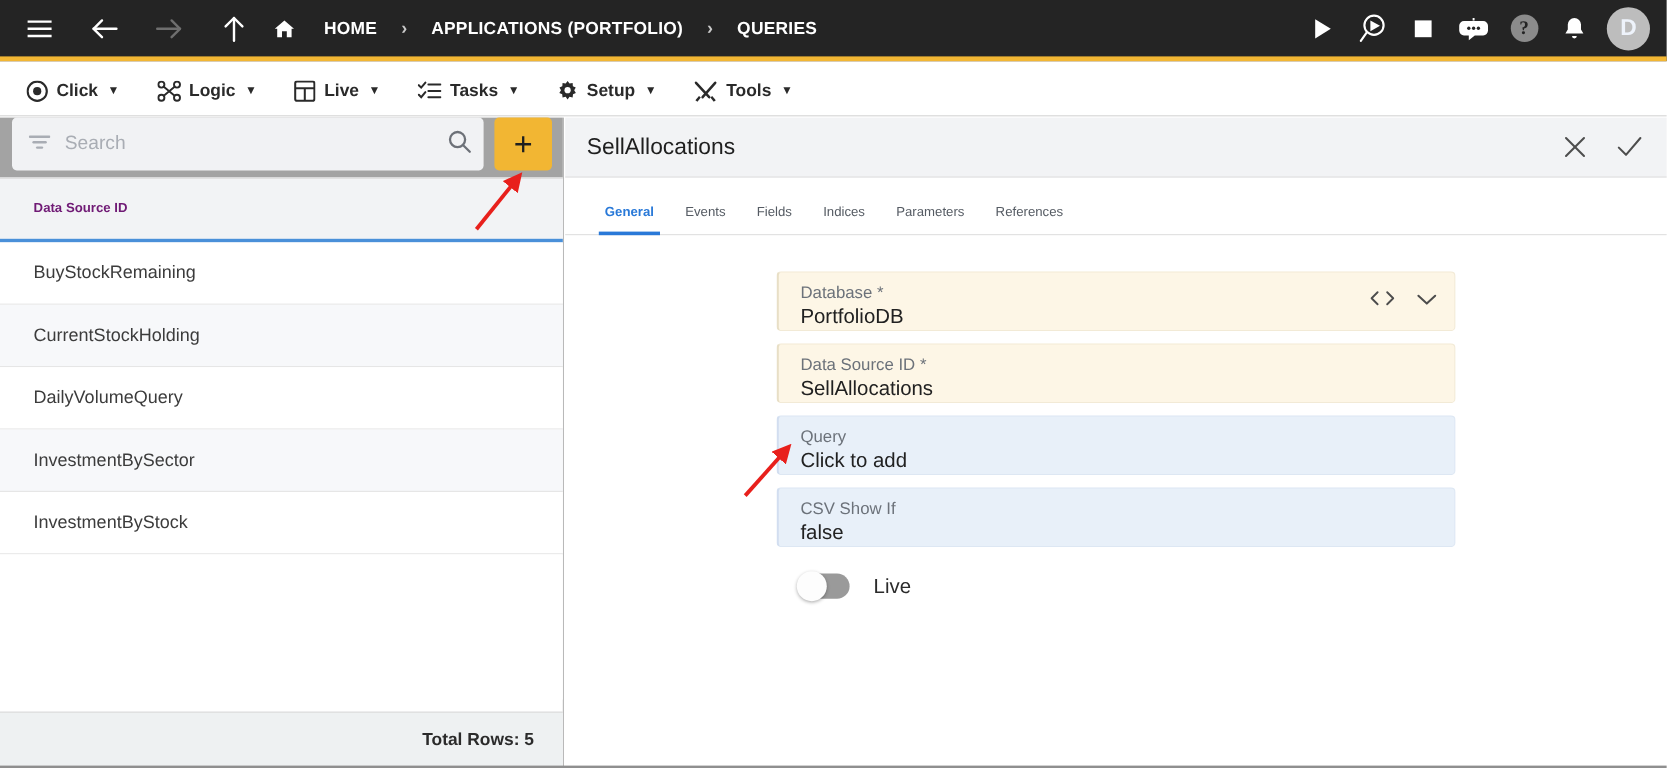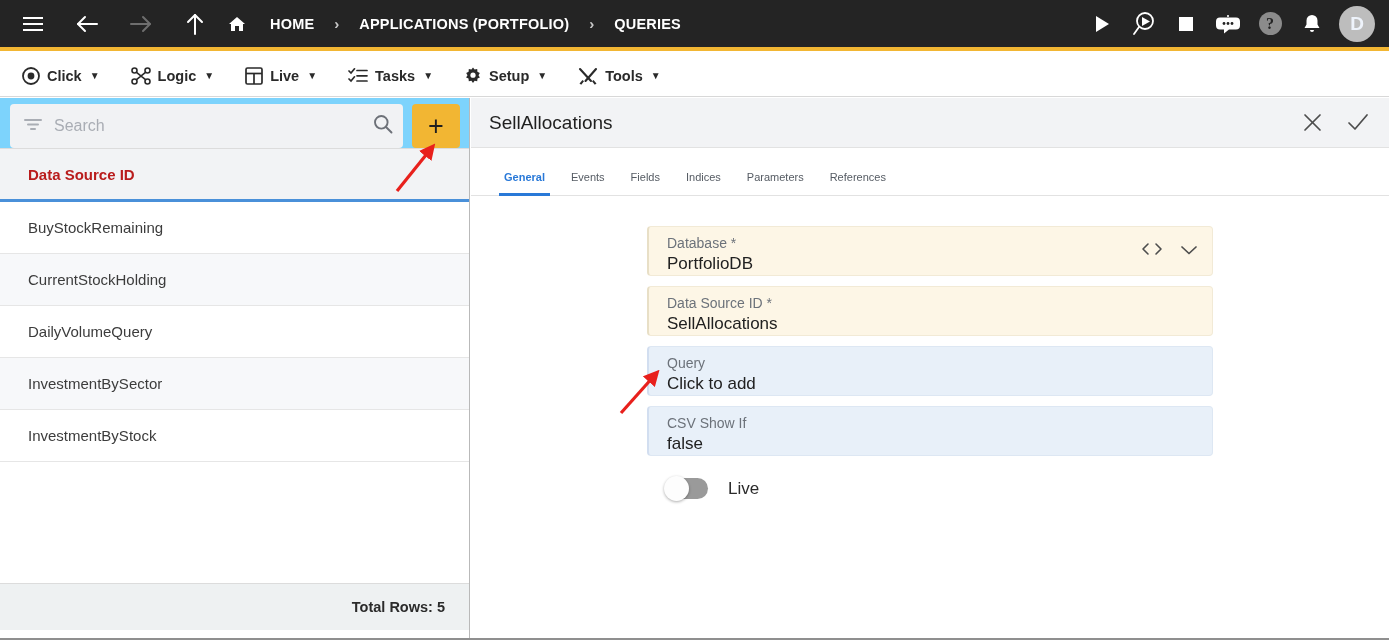--- a/index.html
+++ b/index.html
@@ -58,21 +58,21 @@
   .menu-item .caret { font-size:10px; margin-left:1px; }
   .menu-item svg { display:block; }
   .brand { margin-left:auto; display:flex; align-items:center; gap:6px; padding-right:18px; }
   .brand-word { font-size:21px; letter-spacing:2.5px; color:#3b3b3b; font-weight:500; }
 
   
   .leftpanel {
     position:absolute; left:0; top:98px; width:470px; height:542px;
     background:#ffffff; border-right:1px solid #b9b9b9;
   }
-  .searchrow { display:flex; align-items:flex-end; height:50px; background:#7dd3fc; }
+  .searchrow { display:flex; align-items:flex-start; height:50px; background:#a3a3a3; }
   .searchbox {
     flex:1; height:44px; margin:0 0 0 10px; background:#f1f2f4; border-radius:4px;
     display:flex; align-items:center; padding:0 10px 0 14px;
   }
   .funnel { color:#a9adb4; flex:none; margin-right:12px; }
   .search-input {
     flex:1; border:none; outline:none; background:transparent;
     font-family:"Liberation Sans", sans-serif; font-size:16px; color:#3b3b3b;
   }
   .search-input::placeholder { color:#a9adb4; }
@@ -80,30 +80,30 @@
   .addbtn {
     width:48px; height:44px; margin:0 9px; border-radius:4px; background:#f2b633;
     display:flex; align-items:center; justify-content:center; border:none; cursor:pointer;
     color:#1f1f1f; font-size:27px; line-height:1; font-weight:400; flex:none;
   }
 
   .listheader {
     height:54px; background:#f2f3f5; border-top:1px solid #dcdcdc;
     border-bottom:3px solid #4a90d9;
     display:flex; align-items:center; padding-left:28px;
-    font-size:15px; font-weight:bold; color:#b91c1c;
+    font-size:11px; font-weight:bold; color:#701a75;
   }
   .listrow {
     height:52px; display:flex; align-items:center; padding-left:28px;
     font-size:15px; color:#3c3c3c; border-bottom:1px solid #e6e6e6; background:#ffffff;
   }
   .listrow.alt { background:#f7f8fa; }
   .listfill { background:#ffffff; }
   .listfooter {
-    position:absolute; left:0; bottom:10px; width:469px; height:47px;
+    position:absolute; left:0; bottom:0; width:469px; height:47px;
     background:#eef1f2; border-top:1px solid #dcdcdc;
     display:flex; align-items:center; justify-content:flex-end; padding-right:24px;
     font-size:14.5px; font-weight:bold; color:#2b2b2b;
   }
 
   
   .rightpanel { position:absolute; left:471px; top:98px; width:918px; height:410px; background:#ffffff; }
   .rp-head {
     height:50px; background:#f2f3f5; border-bottom:1px solid #e2e2e2;
     display:flex; align-items:center; padding:0 18px 0 18px;

